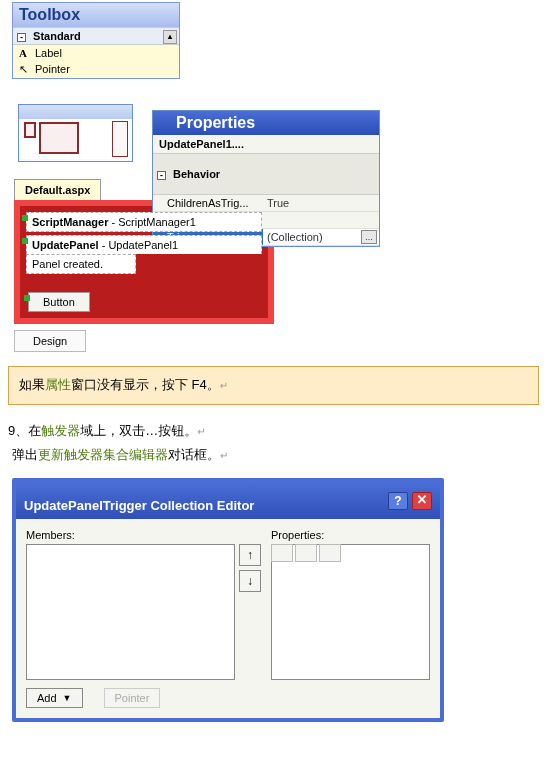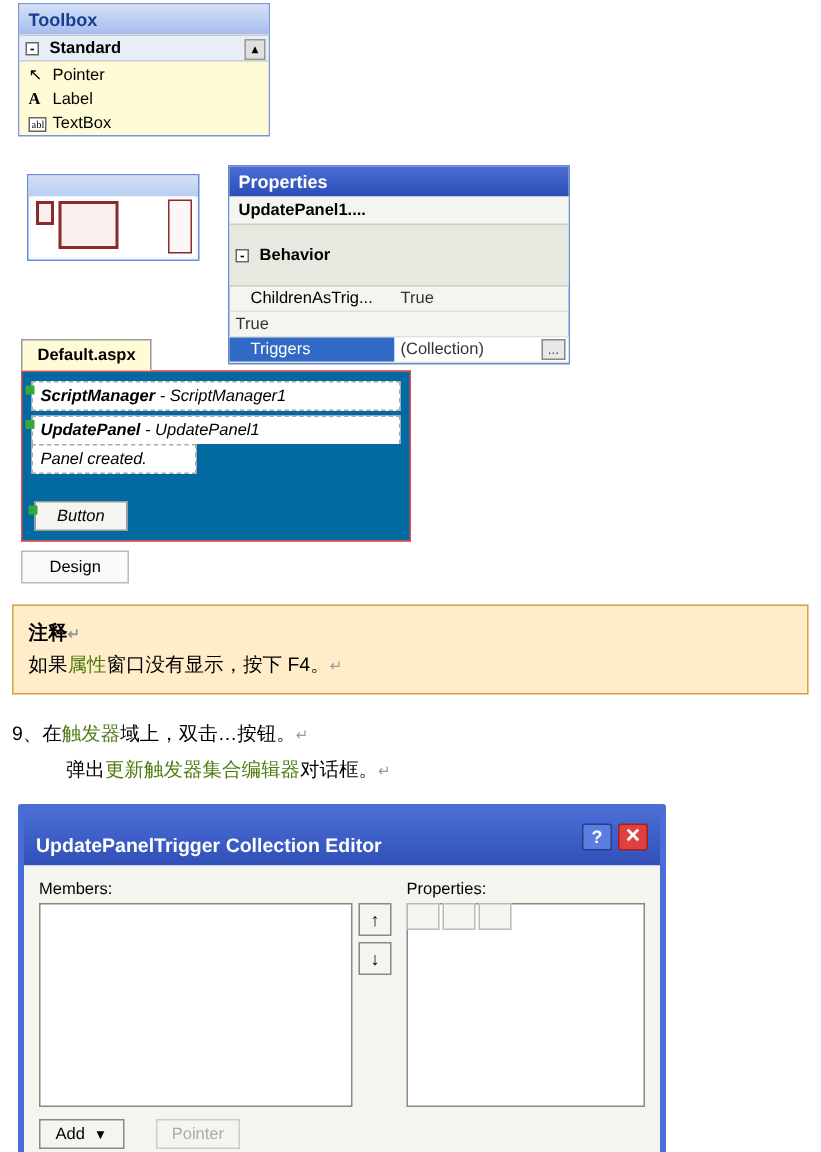--- a/index.html
+++ b/index.html
@@ -1,47 +1,47 @@
 <!DOCTYPE html>
 <html><head>
 <meta charset="utf-8">
 <style>
 * { box-sizing: border-box; margin: 0; padding: 0; }
 body { font-family: Tahoma, Verdana, sans-serif; font-size: 11px; background: #fff; width: 547px; }
 .toolbox { border: 1px solid #7a96df; width: 168px; margin: 2px 0 0 12px; }
-.toolbox-title { background: linear-gradient(#d4e0f7, #a8bcee); color: #1a3d8f; font-weight: bold; padding: 3px 6px; font-size: 12px; }
+.toolbox-title { background: linear-gradient(#d4e0f7, #a8bcee); color: #1a3d8f; font-weight: bold; padding: 3px 6px; font-size: 16px; }
 .toolbox-cat { background: #e8eef8; border-top: 1px solid #ccc; border-bottom: 1px solid #ccc; padding: 2px 4px; font-weight: bold; position: relative; }
 .toolbox-cat .minus { display: inline-block; width: 9px; height: 9px; border: 1px solid #666; background: #fff; text-align: center; line-height: 7px; font-size: 9px; margin-right: 4px; vertical-align: middle; }
 .toolbox-cat .scroll-up { position: absolute; right: 2px; top: 2px; width: 14px; height: 14px; background: #e0e0e0; border: 1px solid #999; font-size: 8px; text-align: center; line-height: 12px; }
 .toolbox-items { background: #fffbd6; }
 .toolbox-item { padding: 2px 6px; }
 .toolbox-item .ticon { display: inline-block; width: 12px; font-family: serif; margin-right: 4px; }
 .toolbox-item.textbox .ticon { border: 1px solid #666; background: #fff; font-size: 7px; padding: 0 1px; }
 .preview { margin: 25px 0 0 18px; position: relative; }
 .preview-outer { border: 1px solid #6a8ed6; width: 115px; height: 58px; background: #f5f8ff; position: relative; }
 .preview-tb { position: absolute; top: 0; left: 0; right: 0; height: 14px; background: linear-gradient(#d4e0f7,#b8cdf0); }
 .preview-body { position: absolute; top: 14px; left: 2px; right: 2px; bottom: 2px; background: #fff; }
 .preview-sel1 { position: absolute; border: 2px solid #8b2a2a; background: rgba(200,100,100,0.1); }
 .preview-sel1.a { left: 3px; top: 3px; width: 12px; height: 16px; }
 .preview-sel1.b { left: 18px; top: 3px; width: 40px; height: 32px; border-width: 2px; }
 .preview-sel2 { position: absolute; right: 2px; top: 2px; width: 16px; height: 36px; border: 1px solid #8b2a2a; background: rgba(200,100,100,0.05); }
 .properties { position: absolute; left: 152px; top: 110px; width: 228px; border: 1px solid #6a8ed6; background: #f5f5f0; }
-.prop-title { background: linear-gradient(#4a6dd6, #2a4db6); color: #fff; font-weight: bold; padding: 3px 6px; font-size: 12px; }
+.prop-title { background: linear-gradient(#4a6dd6, #2a4db6); color: #fff; font-weight: bold; padding: 3px 23px; font-size: 16px; }
 .prop-obj { background: #f5f5f0; padding: 3px 6px; font-weight: bold; border-bottom: 1px solid #ccc; }
 .prop-cat { background: #e8e8e0; padding: 14px 4px; font-weight: bold; border-bottom: 1px solid #ccc; }
 .prop-cat .minus { display: inline-block; width: 9px; height: 9px; border: 1px solid #666; background: #fff; text-align: center; line-height: 7px; font-size: 9px; margin-right: 4px; }
 .prop-row { display: flex; border-bottom: 1px solid #e0e0d8; }
 .prop-row .pname { width: 110px; padding: 2px 6px 2px 14px; }
 .prop-row .pval { flex: 1; padding: 2px 4px; color: #333; position: relative; }
 .prop-row.sel .pname { background: #3169c6; color: #fff; }
 .prop-row.sel .pval { background: #fff; }
 .ellipsis-btn { position: absolute; right: 2px; top: 1px; width: 16px; height: 14px; border: 1px solid #888; background: #e8e8e8; font-size: 9px; text-align: center; line-height: 12px; }
-.default-aspx { margin: 52px 0 0 14px; width: 260px; }
+.default-aspx { margin: 17px 0 0 14px; width: 260px; }
 .tab { display: inline-block; border: 1px solid #999; border-bottom: none; padding: 4px 10px; background: #fffbd6; font-weight: bold; font-size: 11px; }
-.tab-body { border: 1px solid #ef4444; background: #0369a1; padding: 6px; font-style: italic; }
+.tab-body { border: 6px solid #ef4444; background: #b91c1c; padding: 6px; }
 .dotted-row { border: 1px dashed #aaa; background: #fff; padding: 3px 5px; margin-bottom: 3px; font-size: 11px; }
 .dotted-row b { font-weight: bold; }
 .small-tag { position: relative; }
 .small-tag::before { content: ''; position: absolute; left: -5px; top: 2px; width: 6px; height: 6px; background: #3a3; }
 .panel-created { border: 1px dashed #aaa; background: #fff; padding: 3px 5px; width: 110px; margin-bottom: 12px; }
 .btn-plain { display: inline-block; border: 1px solid #999; background: #f4f4f0; padding: 3px 14px; margin-top: 6px; }
 .design-tab { display: inline-block; margin: 6px 0 0 14px; border: 1px solid #bbb; padding: 4px 18px; background: #fafafa; font-size: 11px; }
 .note-box { margin: 14px 8px 0 8px; border: 1px solid #d4a447; background: #ffecc9; padding: 8px 10px; font-size: 13px; line-height: 1.6; }
 .note-box .hdr { font-weight: bold; }
 .green { color: #4d7c0f; }
@@ -76,23 +76,22 @@
 
 
 <div class="toolbox">
   <div class="toolbox-title">Toolbox</div>
   <div class="toolbox-cat">
     <span class="minus">-</span>
     <span>Standard</span>
     <span class="scroll-up">▴</span>
   </div>
   <div class="toolbox-items">
+    <div class="toolbox-item"><span class="ticon" style="font-weight:bold">A</span><span>Label</span></div>
     <div class="toolbox-item"><span class="ticon">↖</span><span>Pointer</span></div>
-    <div class="toolbox-item"><span class="ticon" style="font-weight:bold">A</span><span>Label</span></div>
-    <div class="toolbox-item textbox"><span class="ticon">abl</span><span>TextBox</span></div>
   </div>
 </div>
 
 
 <div class="preview">
   <div class="preview-outer">
     <div class="preview-tb"></div>
     <div class="preview-body">
       <div class="preview-sel1 a"></div>
       <div class="preview-sel1 b"></div>
@@ -136,32 +135,31 @@
       <b>UpdatePanel</b><span> - UpdatePanel1</span>
     </div>
     <div class="panel-created">Panel created.</div>
     <div class="btn-plain small-tag" style="margin-left:2px">Button</div>
   </div>
 </div>
 <div class="design-tab">Design</div>
 
 
 <div class="note-box">
-  <div class="hdr"><span>注释</span><span class="ret">↵</span></div>
   <div>
     <span>如果</span><span class="green">属性</span><span>窗口没有显示，按下 F4。</span><span class="ret">↵</span>
   </div>
 </div>
 
 
 <div class="step9">
   <div>
     <span>9、在</span><span class="green">触发器</span><span>域上，双击…按钮。</span><span class="ret">↵</span>
   </div>
-  <div style="margin-left:36px">
+  <div style="margin-left:4px">
     <span>弹出</span><span class="green">更新触发器集合编辑器</span><span>对话框。</span><span class="ret">↵</span>
   </div>
 </div>
 
 
 <div class="editor-dlg">
   <div class="editor-title">
     <span class="t">UpdatePanelTrigger Collection Editor</span>
     <span class="help-btn">?</span>
     <span class="close-btn">✕</span>

